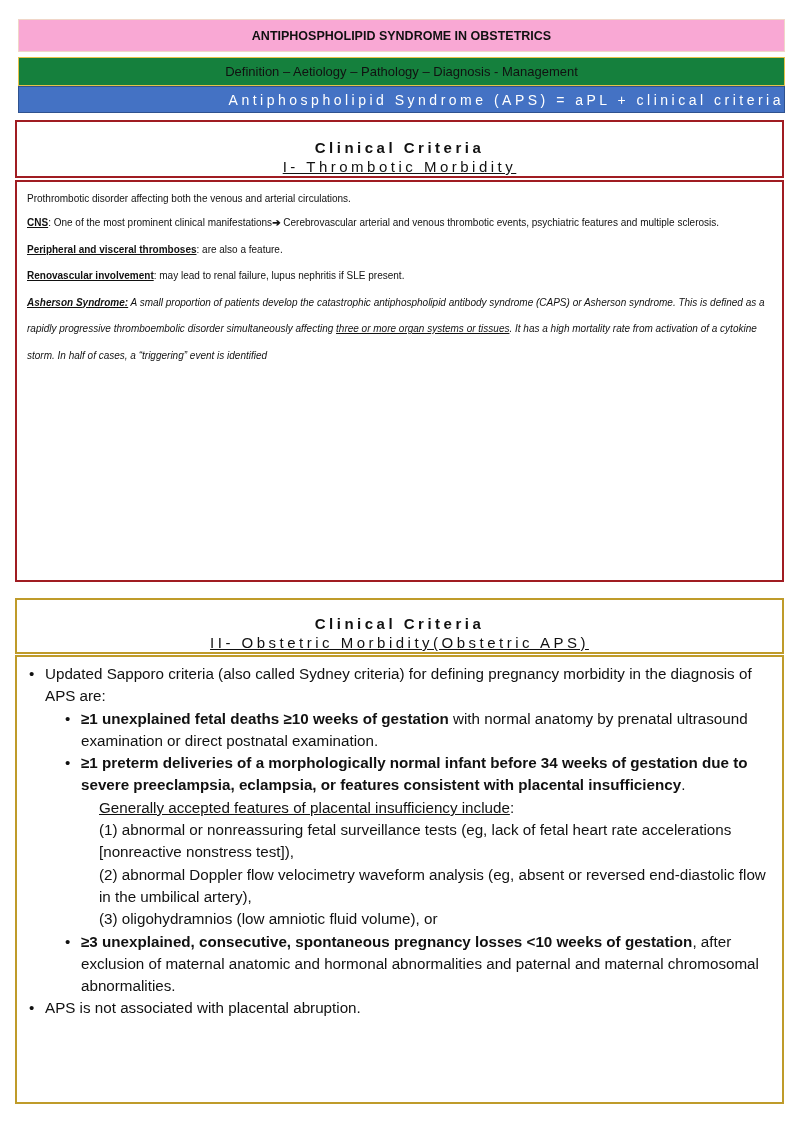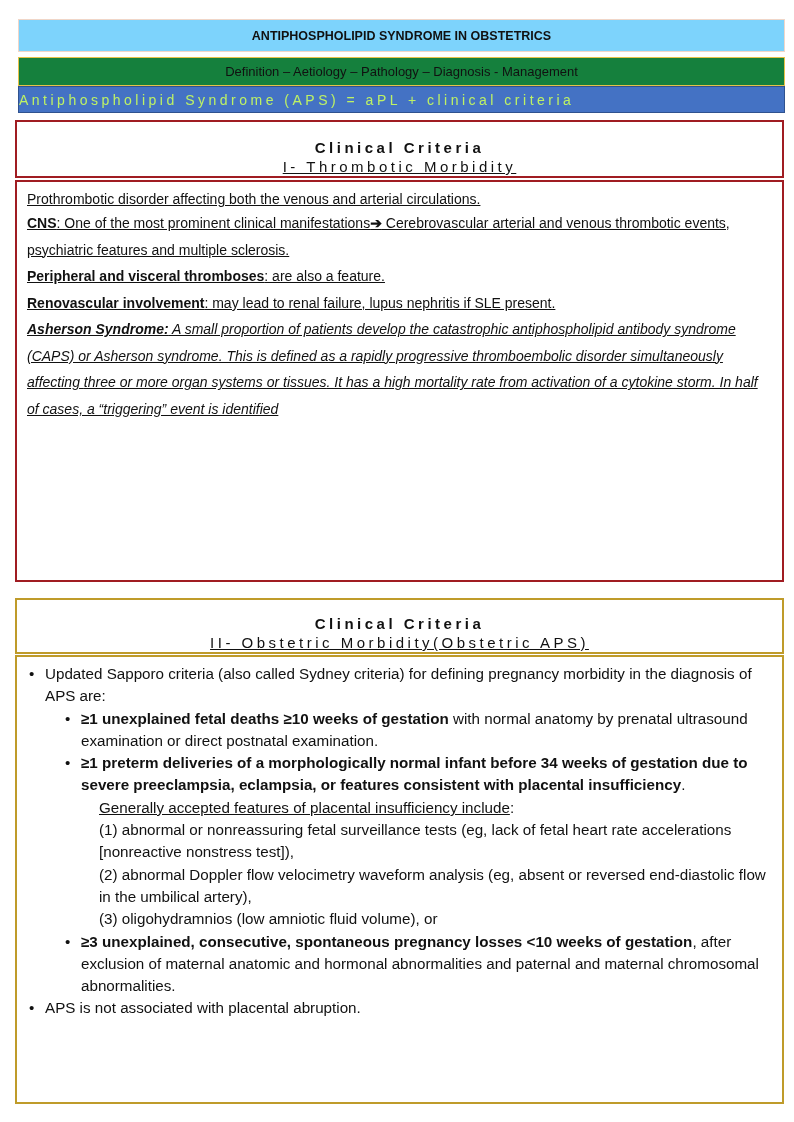--- a/index.html
+++ b/index.html
@@ -1,26 +1,26 @@
 <!DOCTYPE html>
 <html><head>
 <meta charset="utf-8">
 <style>
   html, body { margin:0; padding:0; background:#ffffff; }
   body { width:794px; height:1122px; position:relative; font-family:"Liberation Sans", sans-serif; color:#111; overflow:hidden; }
   .abs { position:absolute; box-sizing:border-box; }
-  .title-bar { left:18px; top:19px; width:767px; height:33px; background:#7dd3fc; border:1px solid #f0d6c8; display:flex; align-items:center; justify-content:center; font-weight:bold; font-size:12.5px; }
+  .title-bar { left:18px; top:19px; width:767px; height:33px; background:#f9a8d4; border:1px solid #f0d6c8; display:flex; align-items:center; justify-content:center; font-weight:bold; font-size:12.5px; }
   .sub-bar { left:18px; top:57px; width:767px; height:29px; background:#15803d; border:1px solid #e6c24a; display:flex; align-items:center; justify-content:center; font-size:13px; }
-  .blue-bar { left:18px; top:86px; width:767px; height:27px; background:#4472c4; border:1px solid #2f528f; display:flex; align-items:center; justify-content:flex-start; color:#bef264; font-size:14px; letter-spacing:3.5px; }
+  .blue-bar { left:18px; top:86px; width:767px; height:27px; background:#4472c4; border:1px solid #2f528f; display:flex; align-items:center; justify-content:flex-end; color:#ffffff; font-size:14px; letter-spacing:3.5px; }
   .head-box { display:flex; flex-direction:column; align-items:center; justify-content:flex-end; }
   .head-box .h1 { font-weight:bold; font-size:15px; letter-spacing:3.5px; line-height:19px; }
   .head-box .h2 { font-size:15px; letter-spacing:3.5px; text-decoration:underline; line-height:19px; }
   .red { border:2px solid #a01c22; }
   .gold { border:2px solid #bf9b2a; }
-  .content { font-size:14px; line-height:26.5px; padding:6px 10px 0 10px;text-decoration:underline; }
+  .content { font-size:10px; line-height:26.5px; padding:6px 10px 0 10px; }
   .content p { margin:0; }
   .content .tight { line-height:22px; }
   .b { font-weight:bold; }
   .u { text-decoration:underline; }
   .i { font-style:italic; }
   .ob { font-size:15.2px; line-height:22.3px; padding:6px 10px 0 10px; }
   .li1 { position:relative; padding-left:18px; }
   .li2 { position:relative; padding-left:54px; }
   .bul1 { position:absolute; left:2px; top:0; }
   .bul2 { position:absolute; left:38px; top:0; }

